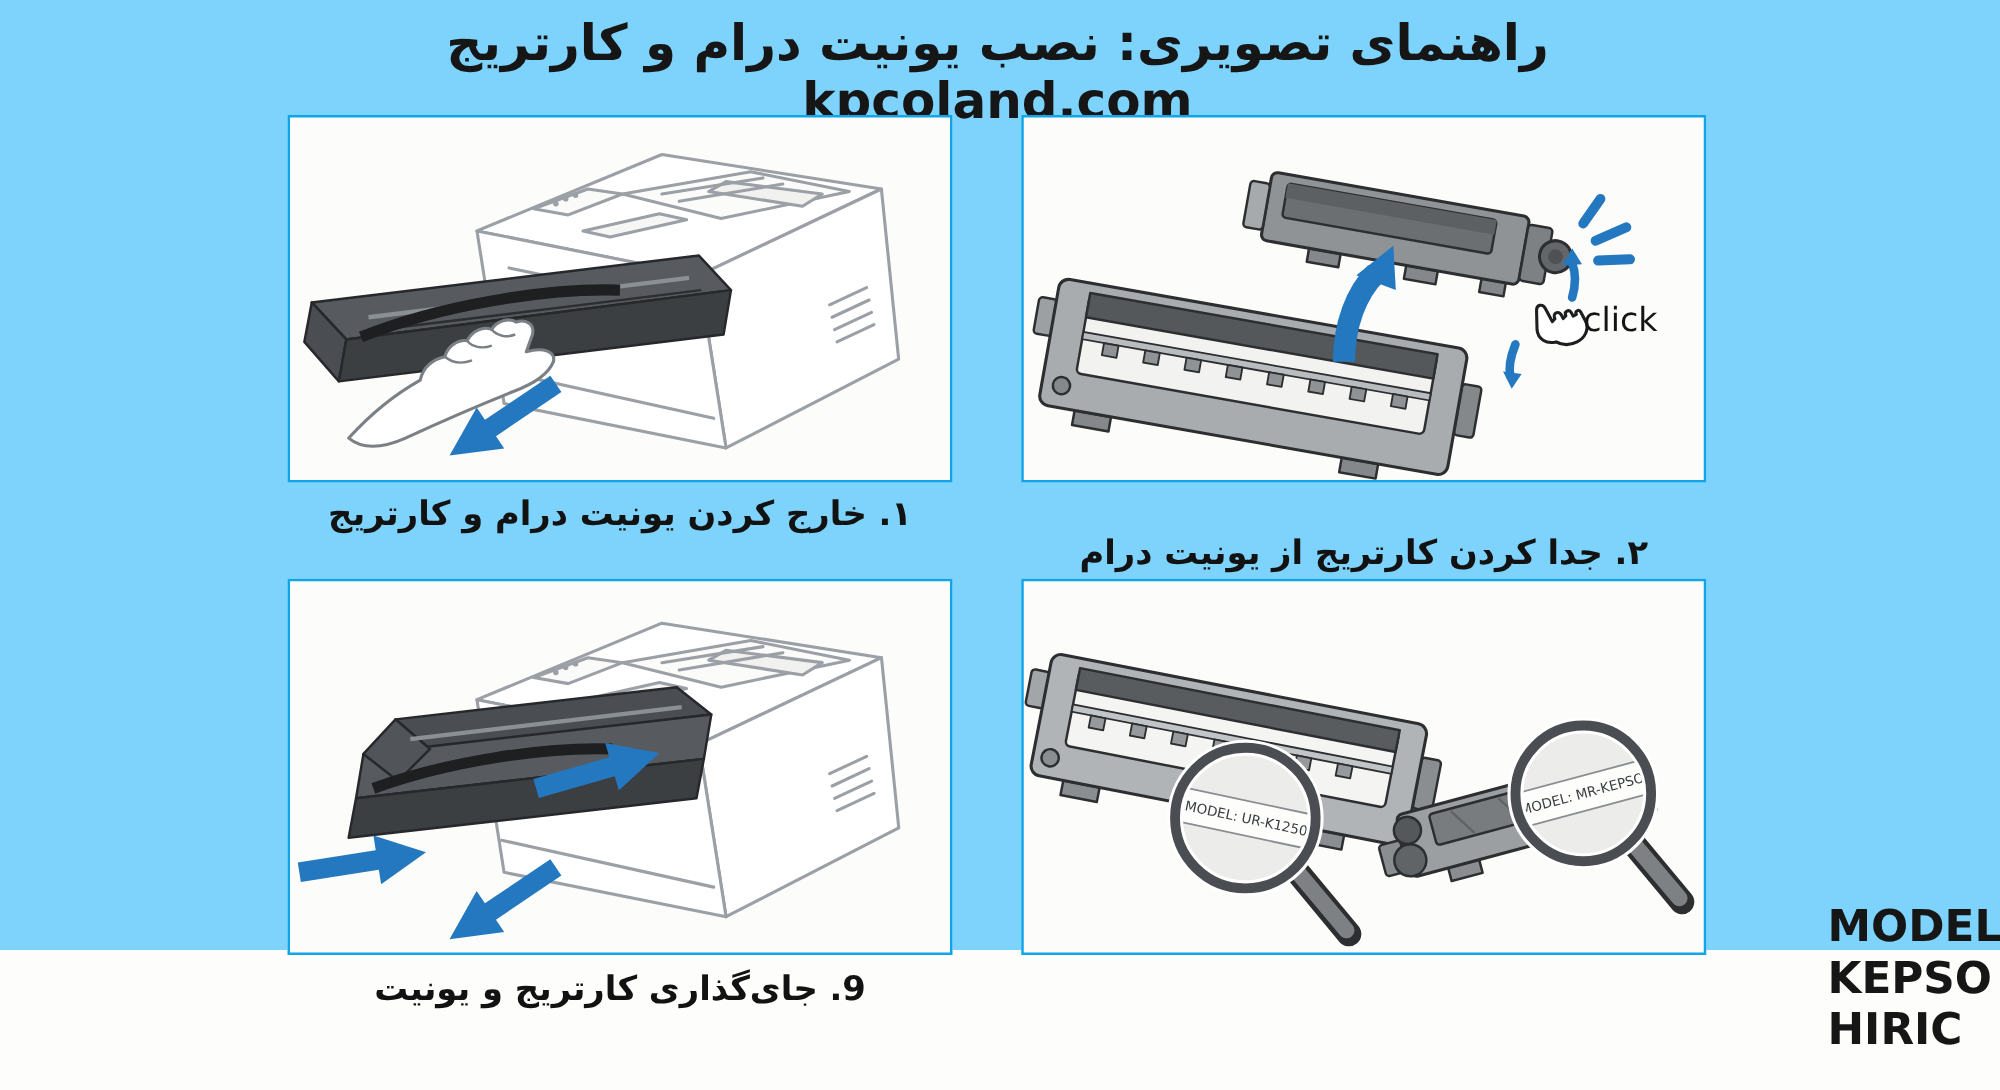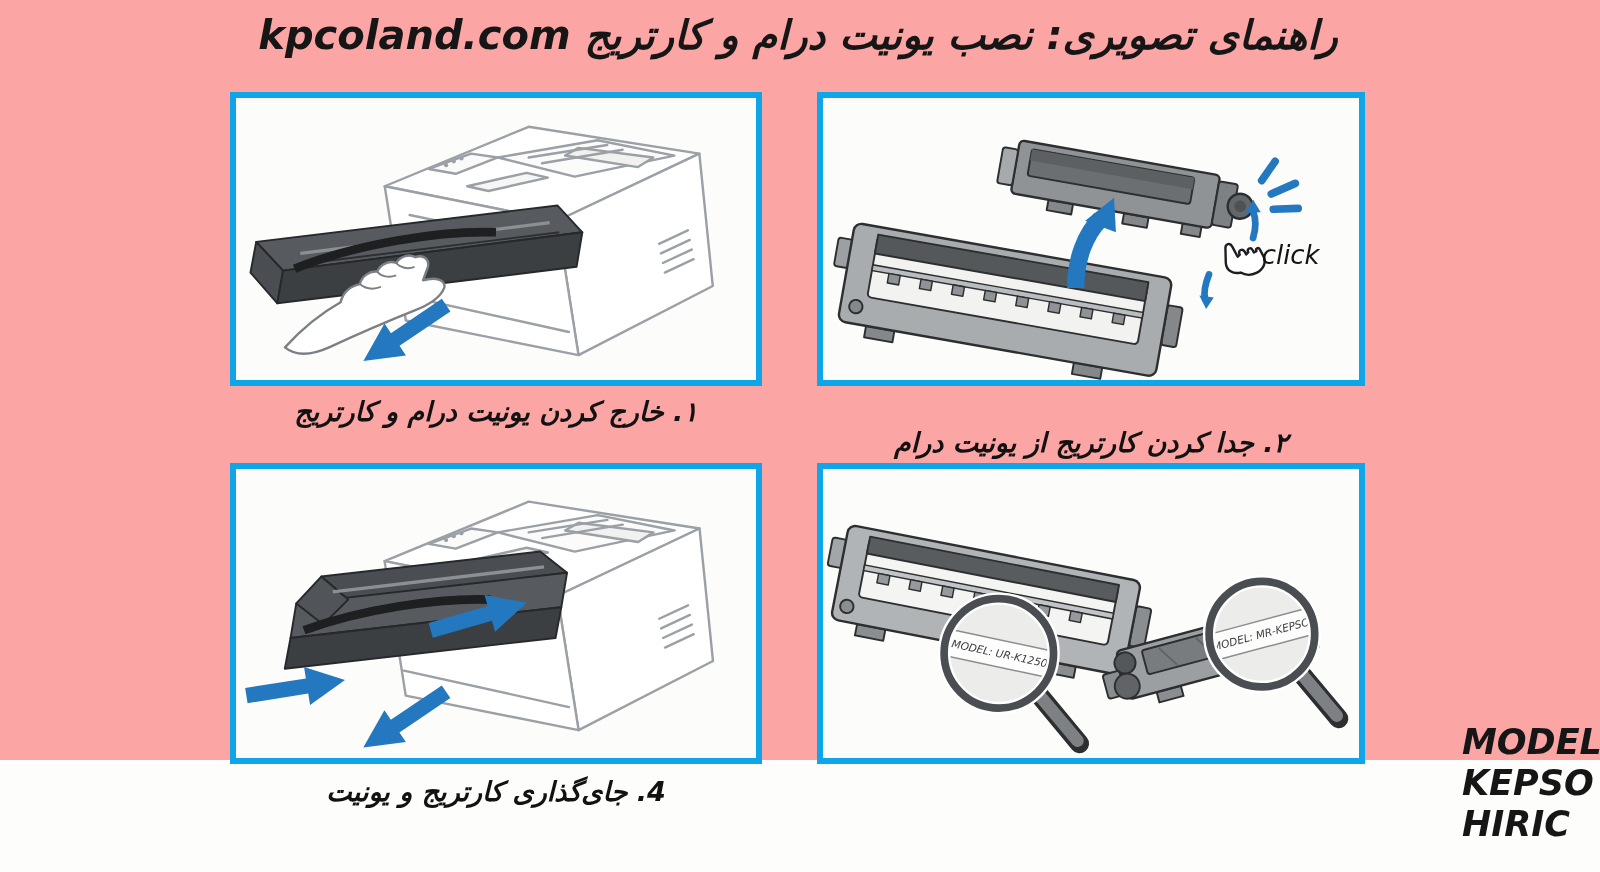--- a/index.html
+++ b/index.html
@@ -2,29 +2,29 @@
 <html lang="fa"><head>
 <meta charset="utf-8">
 <style>
   html,body{margin:0;padding:0;}
   body{
     width:1600px;height:872px;overflow:hidden;
     background:#fdfdfb;
     font-family:"DejaVu Sans",sans-serif;
     color:#141414;
   }
-  .page{position:relative;width:1600px;height:760px;background:#fca5a5;font-style:italic;}
+  .page{position:relative;width:1600px;height:760px;background:#7dd3fc;}
   .title{
     position:absolute;left:230px;top:12px;width:1136px;
     text-align:center;direction:rtl;
     font-size:40px;font-weight:bold;color:#161616;letter-spacing:0;
   }
   .panel{
     position:absolute;box-sizing:border-box;
-    border:6px solid #0ea5e9;background:#fcfcfa;
+    border:2px solid #0ea5e9;background:#fcfcfa;
   }
   #panel1{left:230px;top:92px;width:532px;height:294px;}
   #panel2{left:817px;top:92px;width:548px;height:294px;}
   #panel3{left:230px;top:463px;width:532px;height:301px;}
   #panel4{left:817px;top:463px;width:548px;height:301px;}
   .panel svg{display:block;width:100%;height:100%;}
   .caption{
     position:absolute;direction:rtl;text-align:center;
     font-size:27px;font-weight:bold;color:#121212;
   }
@@ -249,21 +249,21 @@
         <rect transform="translate(452,172) rotate(-15)" x="-52" y="-14" width="104" height="28" rx="2" fill="#fdfdfc" stroke="#8a8e91" stroke-width="1.5"></rect>
         <text transform="translate(452,176) rotate(-15)" text-anchor="middle" font-size="11" fill="#3a3d40">MODEL: MR-KEPSO</text>
         <circle cx="452" cy="172" r="55" fill="none" stroke="#ffffff" stroke-width="13"></circle>
         <circle cx="452" cy="172" r="55" fill="none" stroke="#4a4e52" stroke-width="8"></circle>
       </g>
     </svg>
   </div>
 
   <div class="caption" id="cap1">۱. خارج کردن یونیت درام و کارتریج</div>
   <div class="caption" id="cap2">۲. جدا کردن کارتریج از یونیت درام</div>
-  <div class="caption" id="cap3">4. جای‌گذاری کارتریج و یونیت</div>
+  <div class="caption" id="cap3">9. جای‌گذاری کارتریج و یونیت</div>
 
   <div class="watermark">
     <div>MODEL</div>
     <div>KEPSO</div>
     <div>HIRIC</div>
   </div>
 
 </div>
 
 </body></html>

